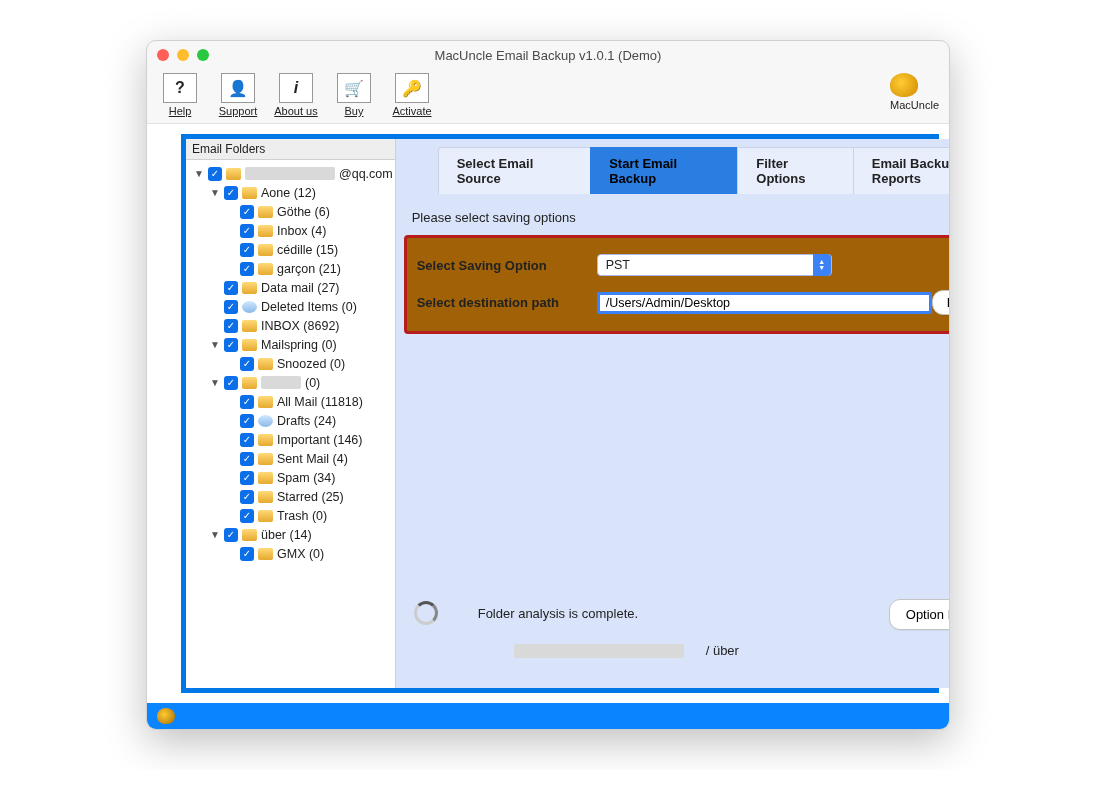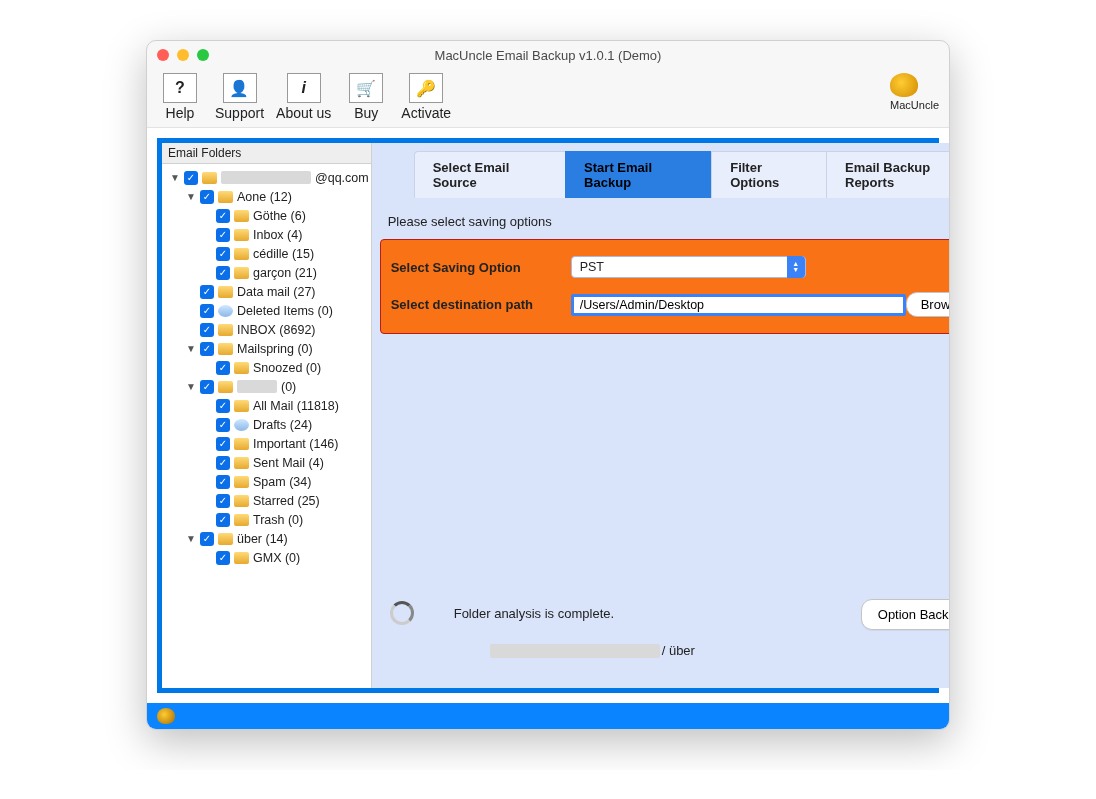--- a/index.html
+++ b/index.html
@@ -57,41 +57,42 @@
     min-width: 46px;
   }
   .tb-icon-box {
     width: 34px; height: 30px;
     border: 1px solid #999;
     display: flex; align-items: center; justify-content: center;
     background: #fff;
     font-weight: bold;
     font-size: 16px;
   }
-  .tb-label { font-size: 14px; }
+  .tb-label { font-size: 11px; text-decoration: underline; }
   .spacer { flex: 1; }
   .brand { display:flex; flex-direction:column; align-items:flex-start; gap:2px; }
   .brand-icon {
     width: 28px; height: 24px;
     background: radial-gradient(circle at 40% 40%, #ffcc33, #d18a00);
     border-radius: 50% 50% 45% 45%;
     position: relative;
   }
   .brand-label { font-size: 11px; }
 
   .body-area {
     flex: 1;
     padding: 10px;
     background: #fff;
   }
   .blue-frame {
     border: 5px solid #0077e6;
     height: 100%;
     display: flex;
     background: #fff;
+    margin-left: 24px;
   }
   .left-pane {
     width: 244px;
     display: flex;
     flex-direction: column;
     border-right: 1px solid #d0d0d0;
     background: #fff;
   }
   .left-header {
     background: #eee;
@@ -165,24 +166,24 @@
   .tab.active {
     background: #2a7de1;
     color: #000000;
     border-color: #2a7de1;
   }
   .hint {
     padding: 16px 8px 10px 8px;
     font-size: 13px;
   }
   .options-box {
-    border: 1px solid #b91c1c;
+    border: 3px solid #b91c1c;
     border-radius: 4px;
     padding: 16px 10px;
-    background: #f97316;
+    background: #a16207;
   }
   .row { display: flex; align-items: center; margin-bottom: 14px; }
   .row:last-child { margin-bottom: 0; }
   .row-label { width: 180px; font-weight: 600; font-size: 13px; }
   .select {
     flex: 0 0 235px;
     height: 22px;
     border: 1px solid #a9b8e6;
     border-radius: 4px;
     background: #fff;
@@ -239,21 +240,21 @@
     border-right-color: #888;
     border-radius: 50%;
   }
   .status-line1 {
     display: flex; align-items: center; gap: 40px;
     font-size: 13px; margin-bottom: 18px;
   }
   .status-line2 {
     padding-left: 100px;
     font-size: 13px;
-    display: flex; align-items: center; gap: 2px;
+    display: flex; align-items: center; gap: 22px;
   }
 
   .footer {
     height: 26px;
     background: #0a84ff;
     display: flex;
     align-items: center;
     padding: 0 10px;
   }
   .footer-icon {

